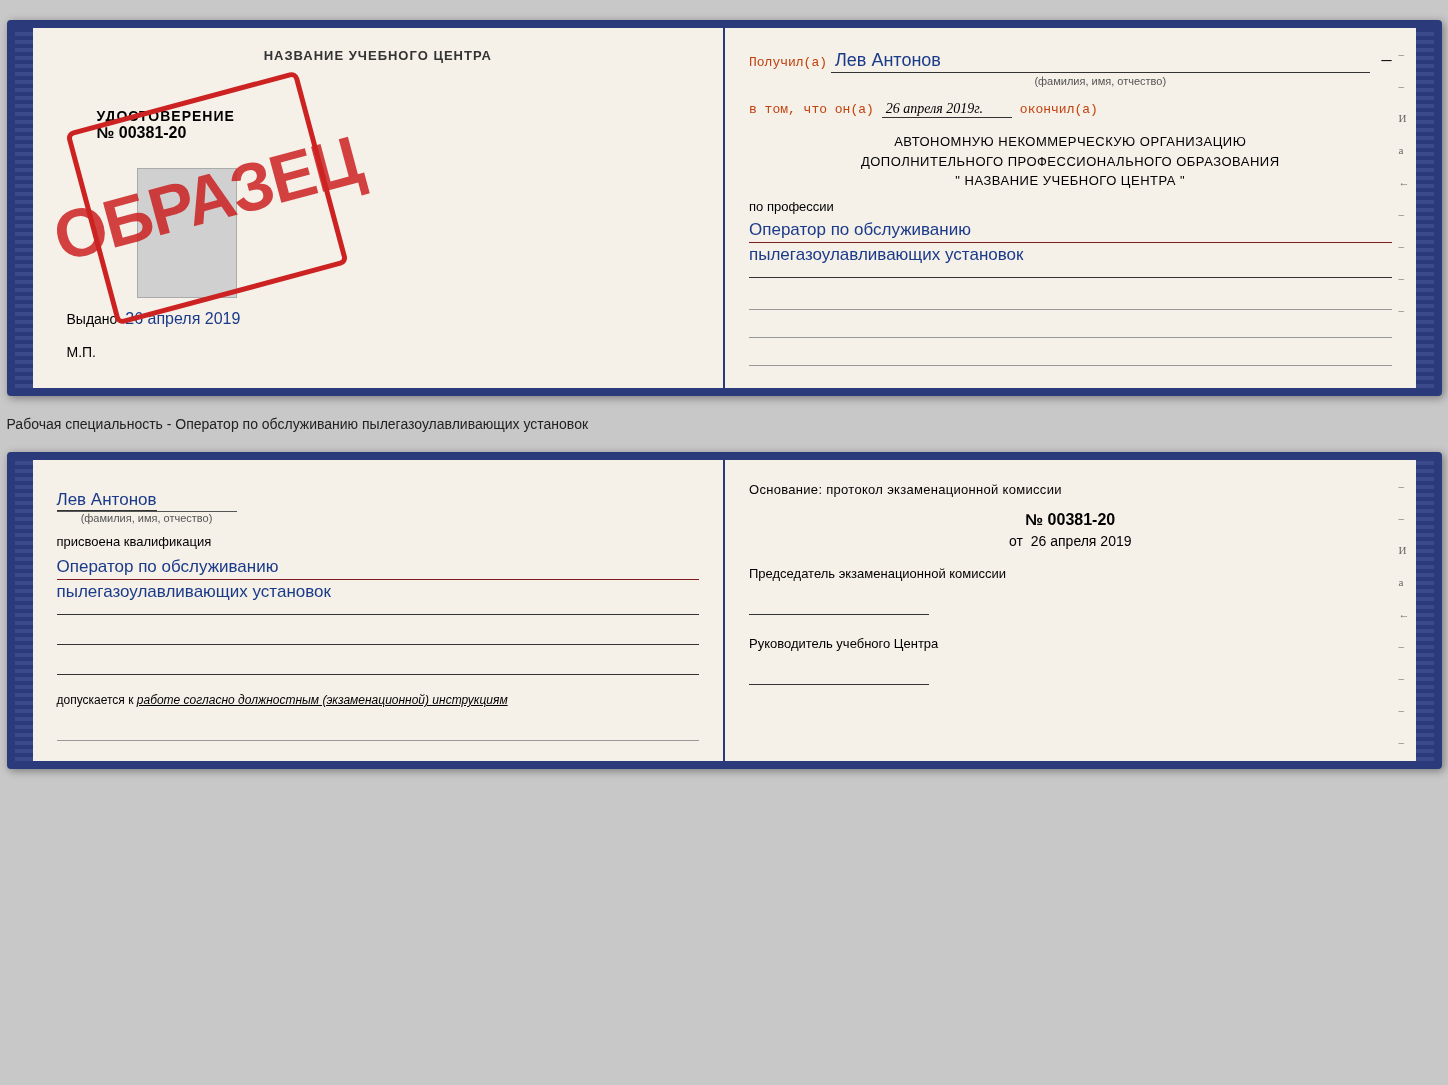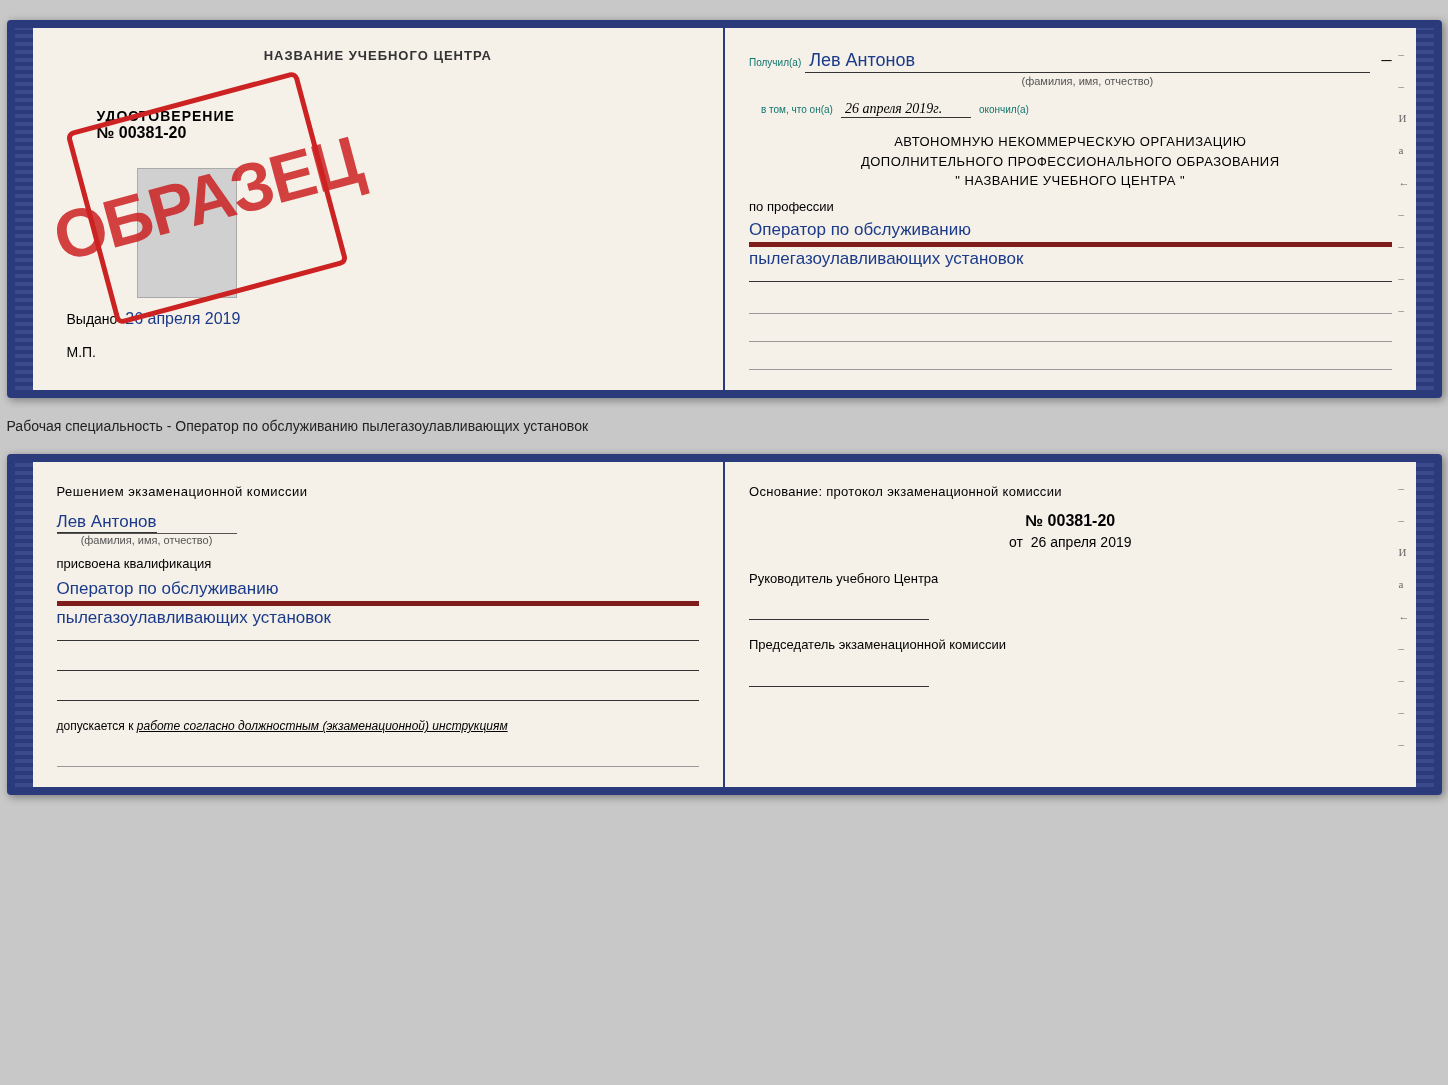--- a/index.html
+++ b/index.html
@@ -146,23 +146,23 @@
 
     
     .recipient-line {
       display: flex;
       align-items: baseline;
       gap: 4px;
       margin-bottom: 6px;
     }
 
     .field-label {
-      font-size: 10px;
-      font-family: Liberation Sans, sans-serif;
-      color: #0f766e;
+      font-size: 13px;
+      font-family: Liberation Mono, monospace;
+      color: #c2410c;
       white-space: nowrap;
     }
 
     .field-value {
       font-size: 16px;
       color: #1a3a8a;
       font-family: 'Arial', sans-serif;
       border-bottom: 1px solid #333;
       flex: 1;
       min-width: 200px;
@@ -174,21 +174,21 @@
       color: #555;
       text-align: center;
       font-family: Arial, sans-serif;
       margin-top: 2px;
     }
 
     .date-line {
       display: flex;
       align-items: baseline;
       gap: 8px;
-      margin: 14px 12px;
+      margin: 14px 0;
     }
 
     .date-value {
       font-size: 14px;
       font-style: italic;
       border-bottom: 1px solid #333;
       padding: 0 4px;
       min-width: 140px;
     }
 
@@ -204,21 +204,21 @@
     .profession-label {
       font-size: 13px;
       font-family: Arial, sans-serif;
       margin-top: 3px;
     }
 
     .profession-value {
       font-size: 17px;
       color: #1a3a8a;
       font-family: Arial, sans-serif;
-      border-bottom: 5px solid #7f1d1d;
+      border-bottom: 1px solid #7f1d1d;
       margin-top: 6px;
       padding-bottom: 2px;
     }
 
     .profession-value2 {
       font-size: 17px;
       color: #1a3a8a;
       font-family: Arial, sans-serif;
       border-bottom: 1px solid #333;
       margin-top: 2px;
@@ -443,23 +443,20 @@
     <div class="book-right-spine"></div>
   </div>
 
   <div class="specialty-label">Рабочая специальность - Оператор по обслуживанию пылегазоулавливающих установок</div>
 
   <div class="certificate-book second-book">
     <div class="book-spine"></div>
     <div class="book-content">
 
       <div class="book-left">
-        <div class="decision-block">
-          <span>Решением экзаменационной комиссии</span>
-        </div>
 
         <div style="margin-top:6px;">
           <div class="decision-name">Лев Антонов</div>
           <div style="display:flex;">
             <span class="decision-subtext">(фамилия, имя, отчество)</span>
           </div>
         </div>
 
         <div class="qualification-label">присвоена квалификация</div>
 
@@ -480,27 +477,27 @@
         <div class="basis-block">
           <span>Основание: протокол экзаменационной комиссии</span>
         </div>
 
         <div class="basis-number">№ 00381-20</div>
         <div class="basis-date">
           <span>от</span>
           <span style="margin-left:4px;">26 апреля 2019</span>
         </div>
 
+        <div class="signature-block">
+          <div class="signature-label">Председатель экзаменационной комиссии</div>
+          <div class="signature-line"></div>
+        </div>
+
         <div class="signature-block" style="margin-top:20px;">
           <div class="signature-label">Руководитель учебного Центра</div>
-          <div class="signature-line"></div>
-        </div>
-
-        <div class="signature-block">
-          <div class="signature-label">Председатель экзаменационной комиссии</div>
           <div class="signature-line"></div>
         </div>
 
         <div class="sidebar-marks">
           <span>–</span>
           <span>–</span>
           <span>И</span>
           <span>а</span>
           <span>←</span>
           <span>–</span>

